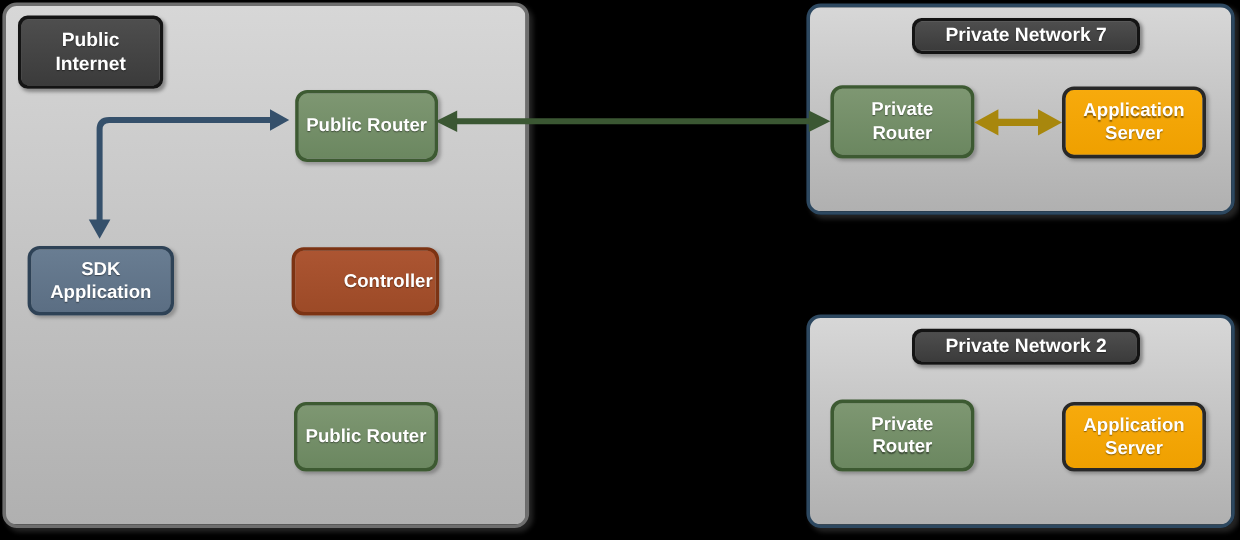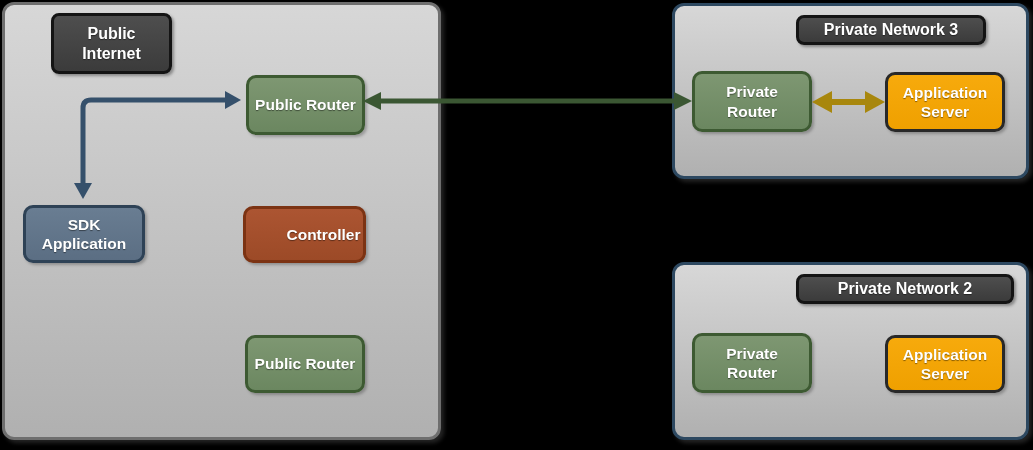--- a/index.html
+++ b/index.html
@@ -41,21 +41,20 @@
     font-weight: bold;
     font-size: 15.5px;
     line-height: 1.25;
     padding: 2px 6px;
     text-shadow: 0 1px 1px rgba(0,0,0,0.45);
     box-shadow: 2px 2px 3px rgba(0,0,0,0.25);
   }
   .node.dark {
     background: linear-gradient(#4e4e4e, #3b3b3b);
     border: 3px solid #141414;
-    margin-left: 36px;
   }
   .node.green {
     background: linear-gradient(#7e9772, #6b8760);
     border: 3px solid #3d5a32;
   }
   .node.slate {
     background: linear-gradient(#697d92, #5b6e83);
     border: 3px solid #2e4256;
   }
   .node.rust {
@@ -98,32 +97,32 @@
     <div class="node rust" style="left:238px; top:201px; width:123px; height:57px;">
       <span>Controller</span>
     </div>
     <div class="node green" style="left:240px; top:330px; width:120px; height:58px;">
       <span>Public Router</span>
     </div>
   </div>
 
   <div class="container private" style="left:672px; top:3px; width:357px; height:176px;">
     <div class="node dark badge" style="left:85px; top:9px; width:190px; height:30px;">
-      <span>Private Network 3</span>
+      <span>Private Network 7</span>
     </div>
     <div class="node green" style="left:17px; top:65px; width:120px; height:61px;">
       <span>Private Router</span>
     </div>
     <div class="node orange" style="left:210px; top:66px; width:120px; height:60px;">
       <span>Application Server</span>
     </div>
   </div>
 
   <div class="container private" style="left:672px; top:262px; width:357px; height:178px;">
-    <div class="node dark badge" style="left:85px; top:9px; width:218px; height:30px;">
+    <div class="node dark badge" style="left:85px; top:9px; width:190px; height:30px;">
       <span>Private Network 2</span>
     </div>
     <div class="node green" style="left:17px; top:68px; width:120px; height:60px;">
       <span>Private Router</span>
     </div>
     <div class="node orange" style="left:210px; top:70px; width:120px; height:58px;">
       <span>Application Server</span>
     </div>
   </div>
 

